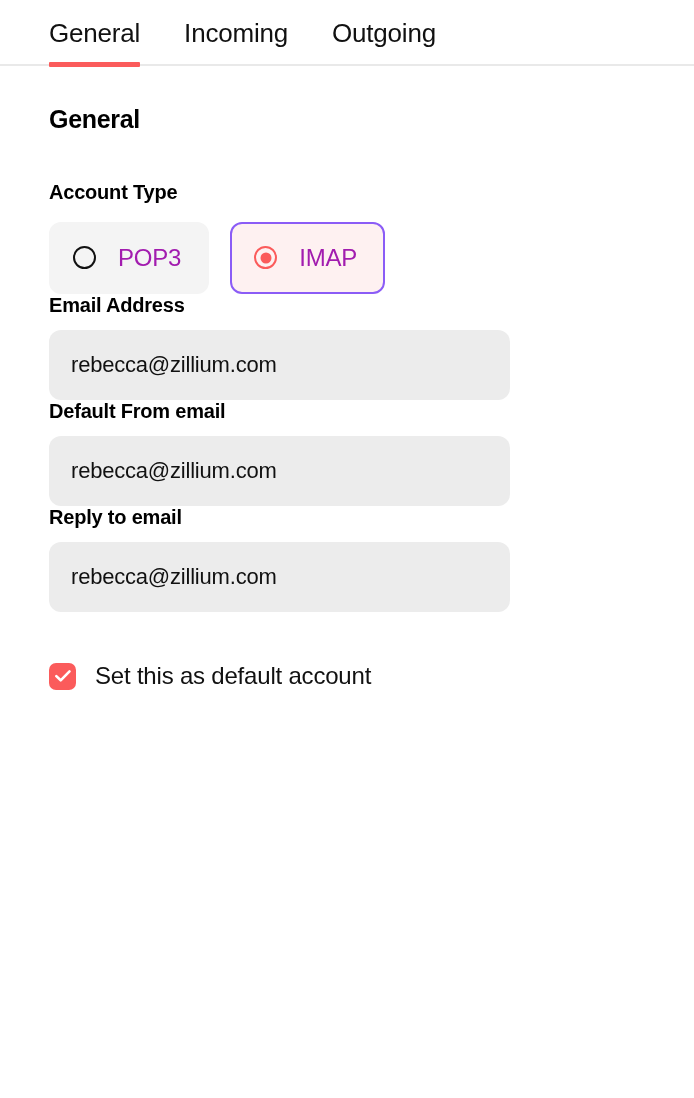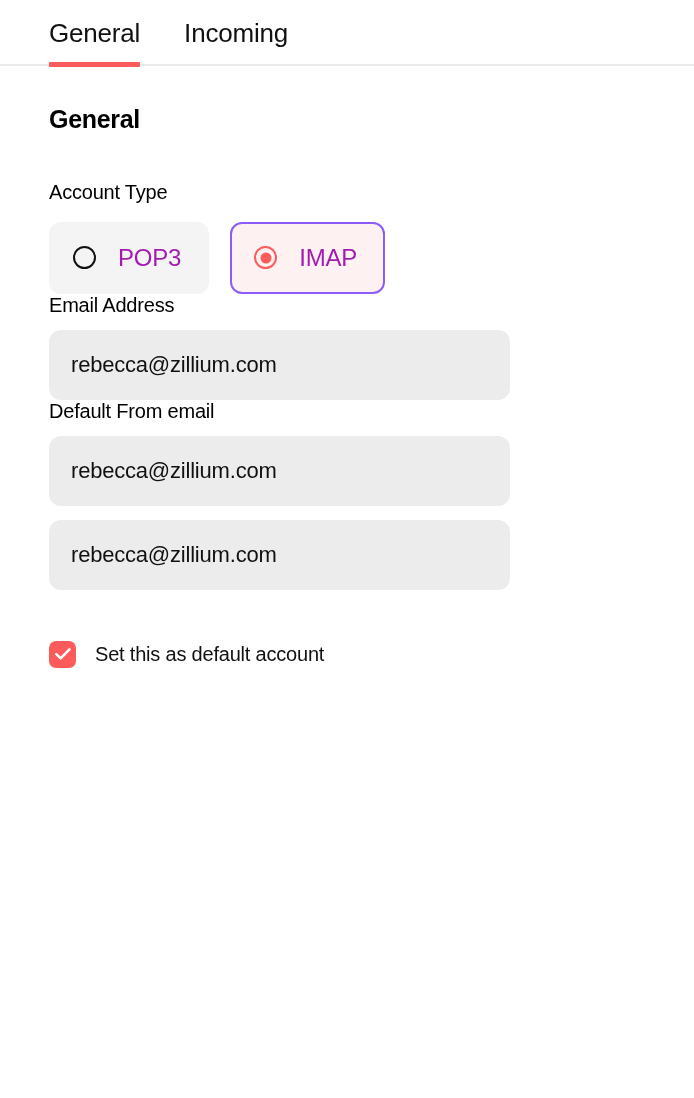--- a/index.html
+++ b/index.html
@@ -60,21 +60,21 @@
   .section-title {
     font-size: 25px;
     font-weight: bold;
     letter-spacing: -0.3px;
     margin: 40px 0 0 0;
     line-height: 1.1;
   }
 
   .field-label {
     font-size: 20px;
-    font-weight: normal;
+    font-weight: bold;
     letter-spacing: -0.2px;
     line-height: 1.1;
   }
 
   
   .account-type-label { margin-top: 47px; }
 
   .radio-row {
     display: flex;
     align-items: center;
@@ -170,37 +170,41 @@
     position: relative;
   }
   .checkbox-mark svg {
     position: absolute;
     left: 50%;
     top: 50%;
     transform: translate(-50%, -50%);
     display: block;
   }
   .checkbox-text {
-    font-size: 20px;
+    font-size: 24px;
     letter-spacing: -0.2px;
     margin-left: 19px;
     line-height: 1;
     color: #111111;
   }
 </style>
 </head>
 <body>
 
 <div class="tabbar">
   <div class="tab active">
     <span>General</span>
     <span class="tab-underline"></span>
   </div>
   <div class="tab">
     <span>Incoming</span>
+    
+  </div>
+  <div class="tab">
+    <span>Outgoing</span>
     
   </div>
 </div>
 
 <div class="content">
 
   <h2 class="section-title">General</h2>
 
   <div class="field-label account-type-label">Account Type</div>
 
@@ -222,20 +226,21 @@
 
   <div class="field-group">
   </div>
 
   <div class="field-group">
     <label class="field-label">Default From email</label>
     <input class="text-input" type="text" value="rebecca@zillium.com" placeholder="Default From email" style="">
   </div>
 
   <div class="field-group">
+    <label class="field-label">Reply to email</label>
     <input class="text-input" type="text" value="rebecca@zillium.com" placeholder="Reply to email" style="">
   </div>
 
   <div class="checkbox-row">
     <span class="checkbox-mark">
       <svg width="17" height="13" viewBox="0 0 17 13">
         <path d="M1.8 6.6 L6.2 10.8 L15 1.9" fill="none" stroke="#ffffff" stroke-width="2.6" stroke-linecap="round" stroke-linejoin="round"></path>
       </svg>
     </span>
     <span class="checkbox-text">Set this as default account</span>

